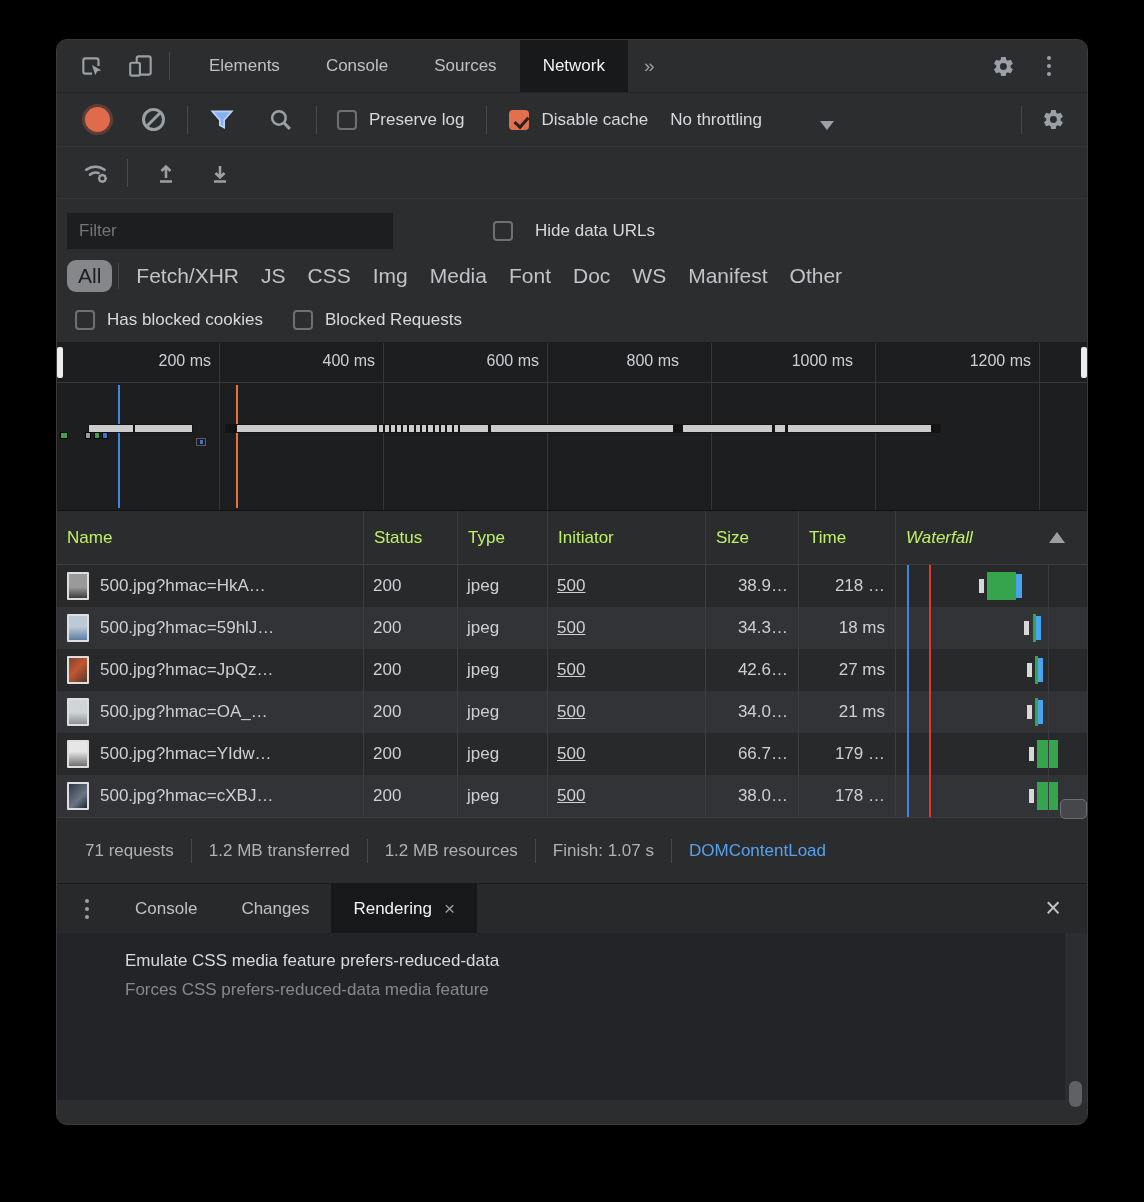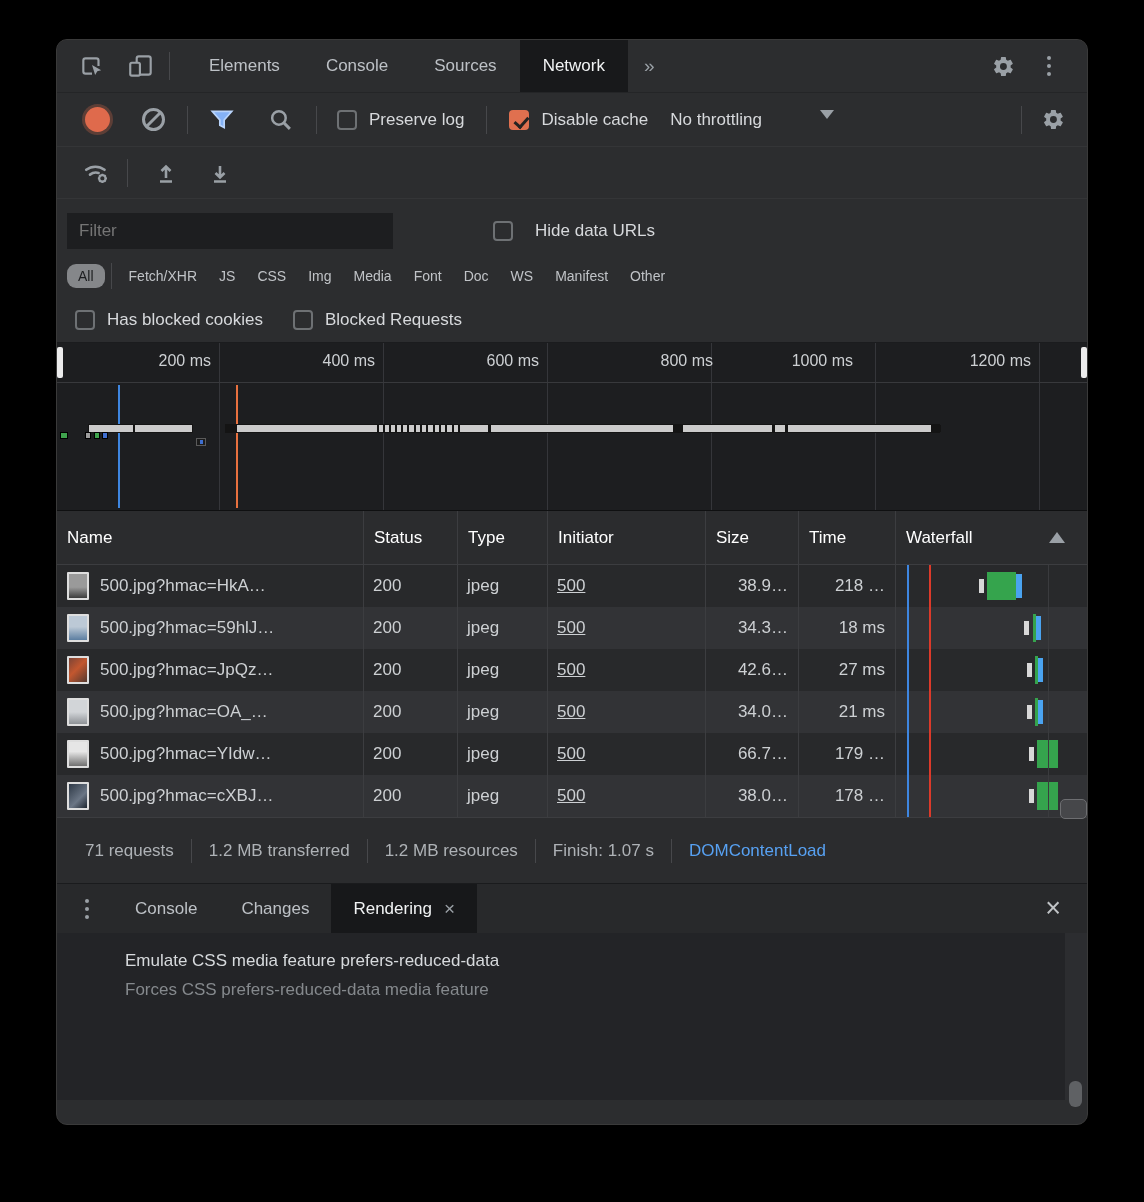--- a/index.html
+++ b/index.html
@@ -33,55 +33,55 @@
      box-shadow:0 0 0 3px rgba(223,106,76,.28); }
   .block-circle{ width:23px; height:23px; border-radius:50%; border:3px solid #9aa0a6; position:relative; }
   .block-circle::after{ content:""; position:absolute; left:-1px; top:7px; width:19px; height:3px;
      background:#9aa0a6; transform:rotate(-45deg); }
   .chk{ width:20px; height:20px; border-radius:4px; border:2px solid #6e7174; background:transparent;
      flex:0 0 auto; position:relative; }
   .chk.checked{ background:#e0704f; border-color:#e0704f; }
   .chk.checked::after{ content:""; position:absolute; left:6px; top:2px; width:6px; height:11px;
      border-right:3px solid #262321; border-bottom:3px solid #262321; transform:rotate(42deg); }
   .cb-label{ color:#d7d9dc; font-size:17px; margin-left:12px; white-space:nowrap; }
-  .throttle{ display:flex; align-items:flex-start; gap:16px; margin-left:22px; }
+  .throttle{ display:flex; align-items:flex-end; gap:16px; margin-left:22px; }
   .throttle .val{ color:#d7d9dc; font-size:17px; }
   .caret-down{ width:0; height:0; border-left:7px solid transparent; border-right:7px solid transparent;
      border-top:9px solid #9aa0a6; margin-left:42px; }
   .spacer{ flex:1; }
   
   .filtersec{ background:#2c2d2f; height:144px; border-bottom:1px solid #1b1c1e; padding:10px 0 0 10px; }
   .frow1{ display:flex; align-items:center; height:44px; }
   .filter-input{ width:326px; height:36px; background:#1d1e20; border:none; outline:none;
      color:#d7d9dc; font-size:17px; padding:0 12px; font-family:"Liberation Sans",sans-serif; }
   .hide-urls{ display:flex; align-items:center; margin-left:100px;gap:10px; }
   .frow2{ display:flex; align-items:center; height:46px; }
-  .pill{ color:#c0c3c7; font-size:14px; padding:4px 11px; white-space:nowrap; }
+  .pill{ color:#c0c3c7; font-size:21px; padding:4px 11px; white-space:nowrap; }
   .pill.selected{ background:#85878a; color:#1d1e20; border-radius:9px; margin-right:6px; }
   .pill-div{ width:1px; height:26px; background:#47484b; margin:0 6px 0 0; }
   .frow3{ display:flex; align-items:center; height:42px; gap:0; }
   .frow3 .group{ display:flex; align-items:center; margin-right:30px; }
   
   .overview{ position:relative; height:168px; background:#1d1e20; border-bottom:1px solid #0f1011; overflow:hidden; }
   .gridline{ position:absolute; top:0; bottom:0; width:1px; background:#35363a; }
   .tickband{ position:absolute; left:0; right:0; top:0; height:40px; border-bottom:1px solid #38393c; }
   .ticklabel{ position:absolute; top:9px; width:120px; text-align:right; color:#cdd0d3; font-size:16px; }
   .ov-handle{ position:absolute; top:4px; width:6px; height:31px; background:#ececec; border-radius:2px; }
   .ov-line{ position:absolute; top:42px; bottom:2px; width:2px; }
   .ov-line.blue{ background:#3e86e0; } .ov-line.orange{ background:#e8713f; }
   .ov-bar{ position:absolute; height:9px; background:#cbcbcb; border:1px solid #141414; }
   .ov-bar .cap, .ov-bar .tk{ position:absolute; top:0; bottom:0; background:#141414; }
   .mini{ position:absolute; }
   
   .nettable{ background:#28292b; }
   .thead{ display:grid; grid-template-columns:307px 94px 90px 158px 93px 97px 1fr;
      height:54px; background:#2b2c2e; border-bottom:1px solid #3c3d40; }
-  .th{ display:flex; align-items:center; color:#ffffff; font-size:17px; padding-left:10px;
+  .th{ display:flex; align-items:center; color:#bef264; font-size:17px; padding-left:10px;
      border-right:1px solid #3c3d40; position:relative; }
-  .th:last-child{ border-right:none; }
+  .th:last-child{ border-right:none;font-style:italic; }
   .sort-tri{ position:absolute; right:22px; width:0; height:0; border-left:8px solid transparent;
      border-right:8px solid transparent; border-bottom:11px solid #9aa0a6; }
   .tbody{ position:relative; height:252px; }
   .trow{ display:grid; grid-template-columns:307px 94px 90px 158px 93px 97px 1fr; height:42px; }
   .trow.odd{ background:#28292b; } .trow.even{ background:#323336; }
   .td{ display:flex; align-items:center; color:#cdd0d3; font-size:17px; padding-left:9px;
      border-right:1px solid #3c3d40; overflow:hidden; white-space:nowrap; }
   .td:last-child{ border-right:none; }
   .td.num{ justify-content:flex-end; padding-right:10px; padding-left:2px; }
   .td.name-cell{ gap:11px; padding-left:10px; }
@@ -289,21 +289,21 @@
     <div class="gridline" style="left:162px"></div>
     <div class="gridline" style="left:326px"></div>
     <div class="gridline" style="left:490px"></div>
     <div class="gridline" style="left:654px"></div>
     <div class="gridline" style="left:818px"></div>
     <div class="gridline" style="left:982px"></div>
     <div class="tickband">
       <span class="ticklabel" style="left:34px">200 ms</span>
       <span class="ticklabel" style="left:198px">400 ms</span>
       <span class="ticklabel" style="left:362px">600 ms</span>
-      <span class="ticklabel" style="left:536px">800 ms</span>
+      <span class="ticklabel" style="left:502px">800 ms</span>
       <span class="ticklabel" style="left:676px">1000 ms</span>
       <span class="ticklabel" style="left:854px">1200 ms</span>
     </div>
     <div class="ov-handle" style="left:0"></div>
     <div class="ov-handle" style="left:1024px"></div>
     <div class="ov-line blue" style="left:61px"></div>
     <div class="ov-line orange" style="left:179px"></div>
 
     <div class="mini" style="left:3px;top:89px;width:8px;height:7px;background:#3fa34d;border:1px solid #000"></div>
     <div class="ov-bar" style="left:31px;top:81px;width:105px">

